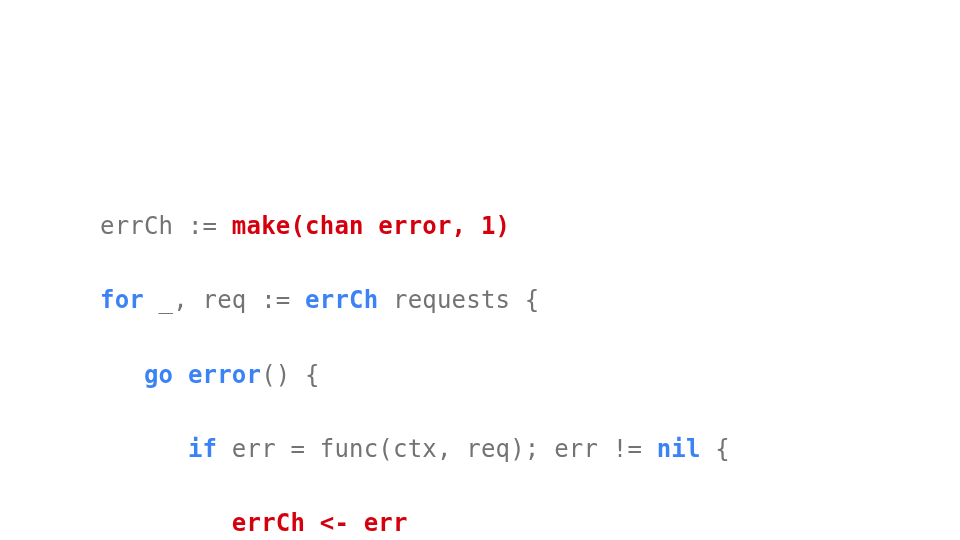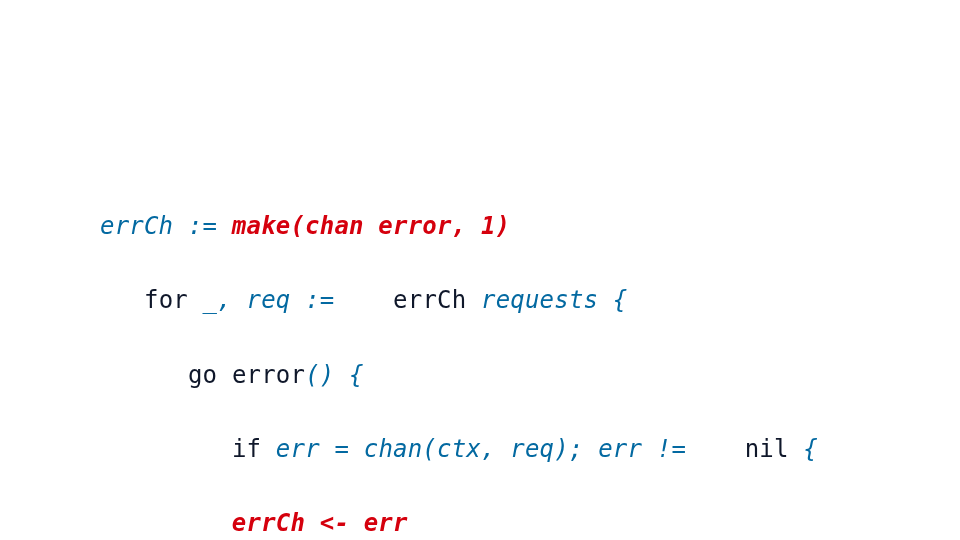--- a/index.html
+++ b/index.html
@@ -8,34 +8,34 @@
       height: 540px;
       background: #ffffff;
       font-family: "Consolas", "Menlo", "Monaco", monospace;
       font-size: 24px;
       line-height: 1.55;
       padding: 22px 0 0 100px;
       color: #333333;
       white-space: pre;
       letter-spacing: 0.2px;
     }
-    .faded { color: #0369a1; font-style: italic; }
-    .faded-bold { color: #0f172a; font-weight: 400; margin-left: 44px; }
-    .red { color: #d5000d; font-weight: 600; font-style: italic; }
+    .faded { color: #737373; }
+    .faded-bold { color: #3b82f6; font-weight: 700; }
+    .red { color: #d5000d; font-weight: 600; }
   </style>
 </head>
 <body>
 
 
 
 <div>
 <div><span class="faded">errCh := </span><span class="red">make(chan error, 1)</span></div>
 <div><span class="faded-bold">for</span><span class="faded"> _, req := </span><span class="faded-bold">errCh</span><span class="faded"> requests {</span></div>
 <div><span class="faded-bold">   go error</span><span class="faded">() {</span></div>
-<div><span class="faded-bold">      if</span><span class="faded"> err = chan(ctx, req); err != </span><span class="faded-bold">nil</span><span class="faded"> {</span></div>
+<div><span class="faded-bold">      if</span><span class="faded"> err = func(ctx, req); err != </span><span class="faded-bold">nil</span><span class="faded"> {</span></div>
 <div><span class="red">         errCh &lt;- err</span></div>
 
 
 
 
 </div>
 
 
 
 

